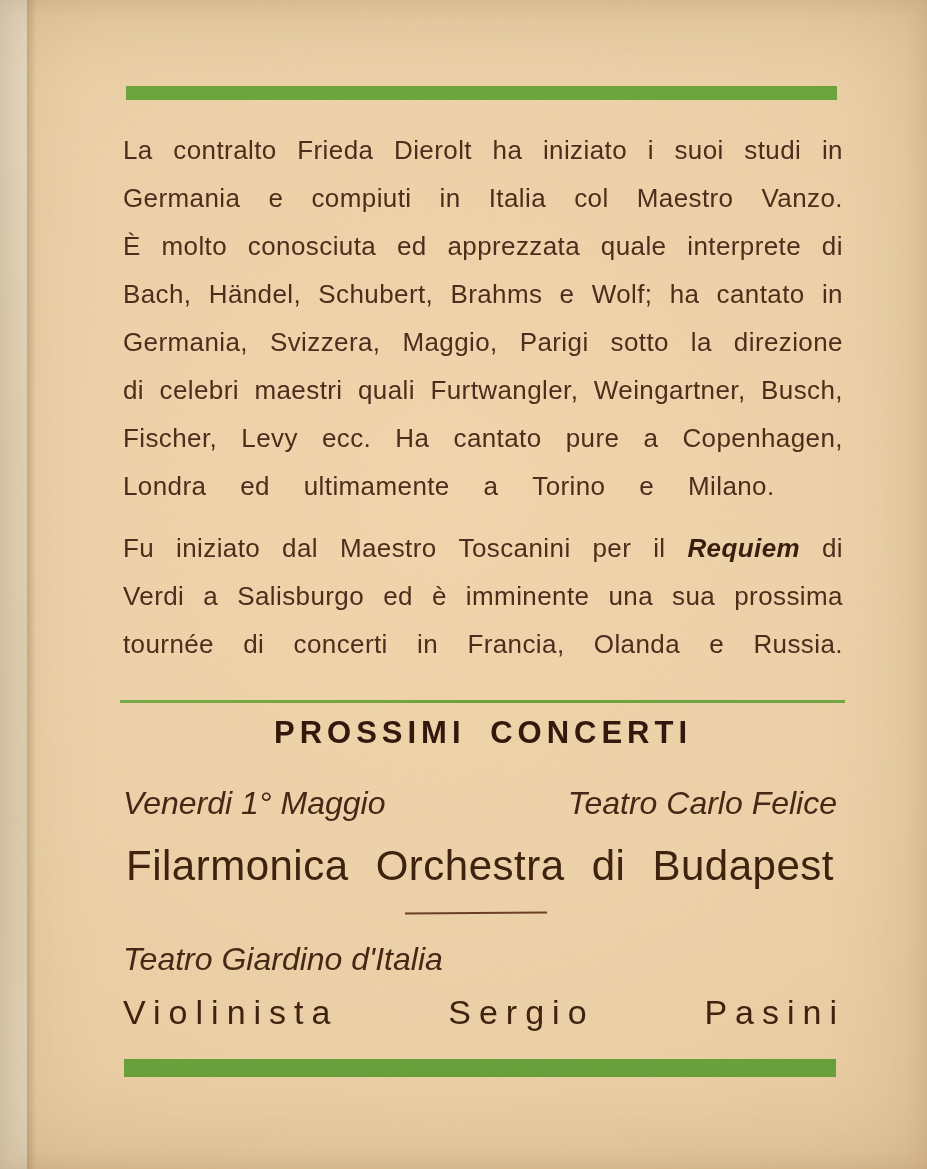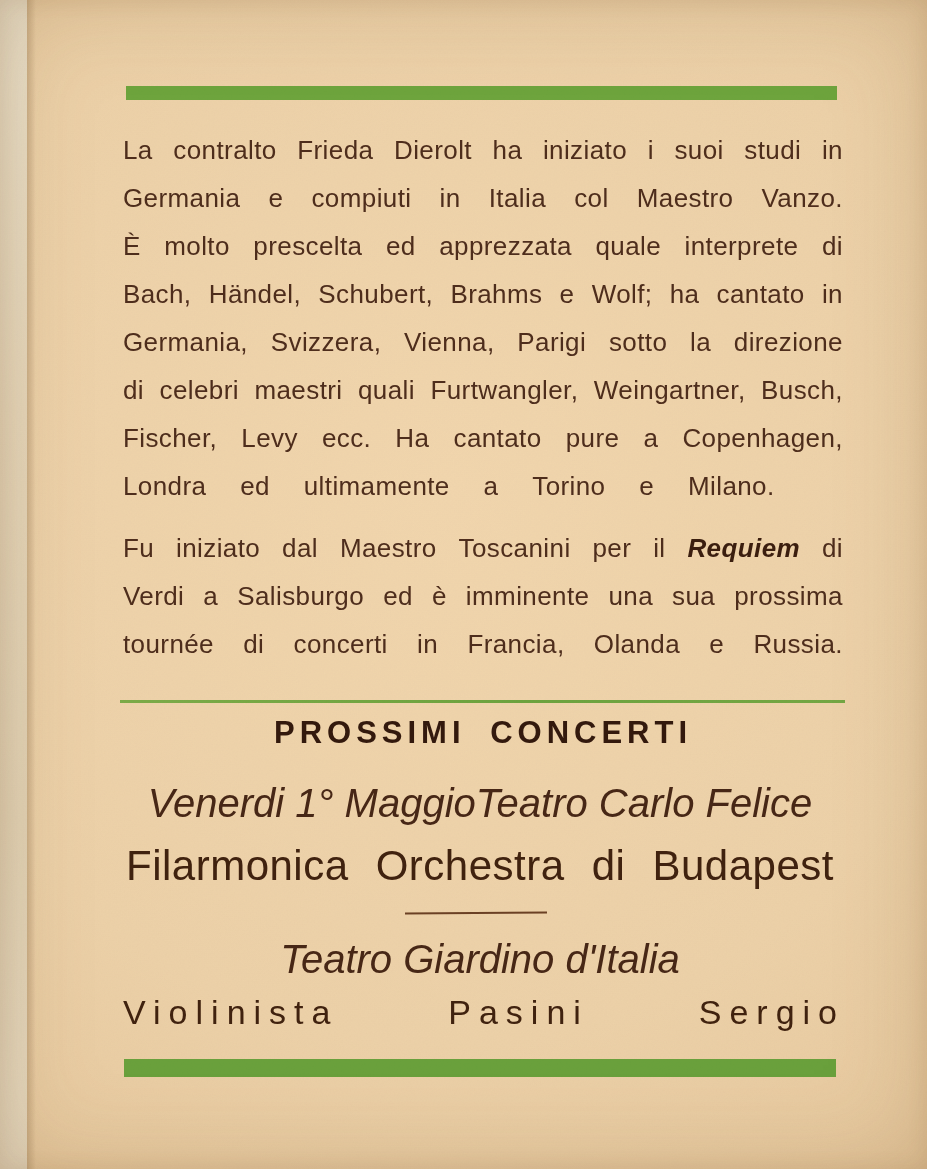--- a/index.html
+++ b/index.html
@@ -43,22 +43,22 @@
   .pline-short { width:90.5%; }
   .em-word { font-weight:bold; font-style:italic; color:#3b1e0f; }
 
   .concerts-heading {
     position:absolute; left:123px; top:716px; width:720px; height:34px;
     line-height:34px; text-align:center; font-weight:bold; font-size:31px;
     letter-spacing:5px; word-spacing:11px; color:#33190d;
   }
   .event-row {
     position:absolute; left:123px; width:714px; height:40px;
-    display:flex; justify-content:center; align-items:center;
-    font-style:italic; font-size:40px; color:#472716;
+    display:flex; justify-content:space-between; align-items:center;
+    font-style:italic; font-size:32px; color:#472716;
   }
   .event-row-1 { top:783px; }
   .event-row-2 { top:939px; }
   .performer {
     position:absolute; display:flex; justify-content:space-between; align-items:center;
     color:#40220f;
   }
   .performer span { white-space:pre; }
   .performer-1 { left:126px; top:844px; width:708px; height:44px; font-size:42px; letter-spacing:.5px; }
   .performer-2 { left:123px; top:990px; width:722px; height:44px; font-size:34px; letter-spacing:8px; font-weight:500; }
@@ -96,42 +96,42 @@
         <span>compiuti</span>
         <span>in</span>
         <span>Italia</span>
         <span>col</span>
         <span>Maestro</span>
         <span>Vanzo.</span>
       </div>
     <div class="pline">
         <span>È</span>
         <span>molto</span>
-        <span>prescelta</span>
+        <span>conosciuta</span>
         <span>ed</span>
         <span>apprezzata</span>
         <span>quale</span>
         <span>interprete</span>
         <span>di</span>
       </div>
     <div class="pline">
         <span>Bach,</span>
         <span>Händel,</span>
         <span>Schubert,</span>
         <span>Brahms</span>
         <span>e</span>
         <span>Wolf;</span>
         <span>ha</span>
         <span>cantato</span>
         <span>in</span>
       </div>
     <div class="pline">
         <span>Germania,</span>
         <span>Svizzera,</span>
-        <span>Vienna,</span>
+        <span>Maggio,</span>
         <span>Parigi</span>
         <span>sotto</span>
         <span>la</span>
         <span>direzione</span>
       </div>
     <div class="pline">
         <span>di</span>
         <span>celebri</span>
         <span>maestri</span>
         <span>quali</span>
@@ -210,22 +210,22 @@
       <span>Budapest</span>
     </div>
 
   <div class="event-divider"></div>
 
   <div class="event-row event-row-2">
     <span>Teatro Giardino d'Italia</span>
   </div>
   <div class="performer performer-2">
       <span>Violinista</span>
+      <span>Sergio</span>
       <span>Pasini</span>
-      <span>Sergio</span>
     </div>
 
   <div class="bar bar-bottom"></div>
 
   <div class="vignette"></div>
 
   <svg class="grain" width="927" height="1169" xmlns="http://www.w3.org/2000/svg">
     <filter id="paperNoise">
       <feTurbulence type="fractalNoise" baseFrequency="0.7" numOctaves="2" stitchTiles="stitch"></feTurbulence>
       <feColorMatrix type="matrix" values="0 0 0 0 0.45  0 0 0 0 0.33  0 0 0 0 0.20  0 0 0 0.10 0"></feColorMatrix>

